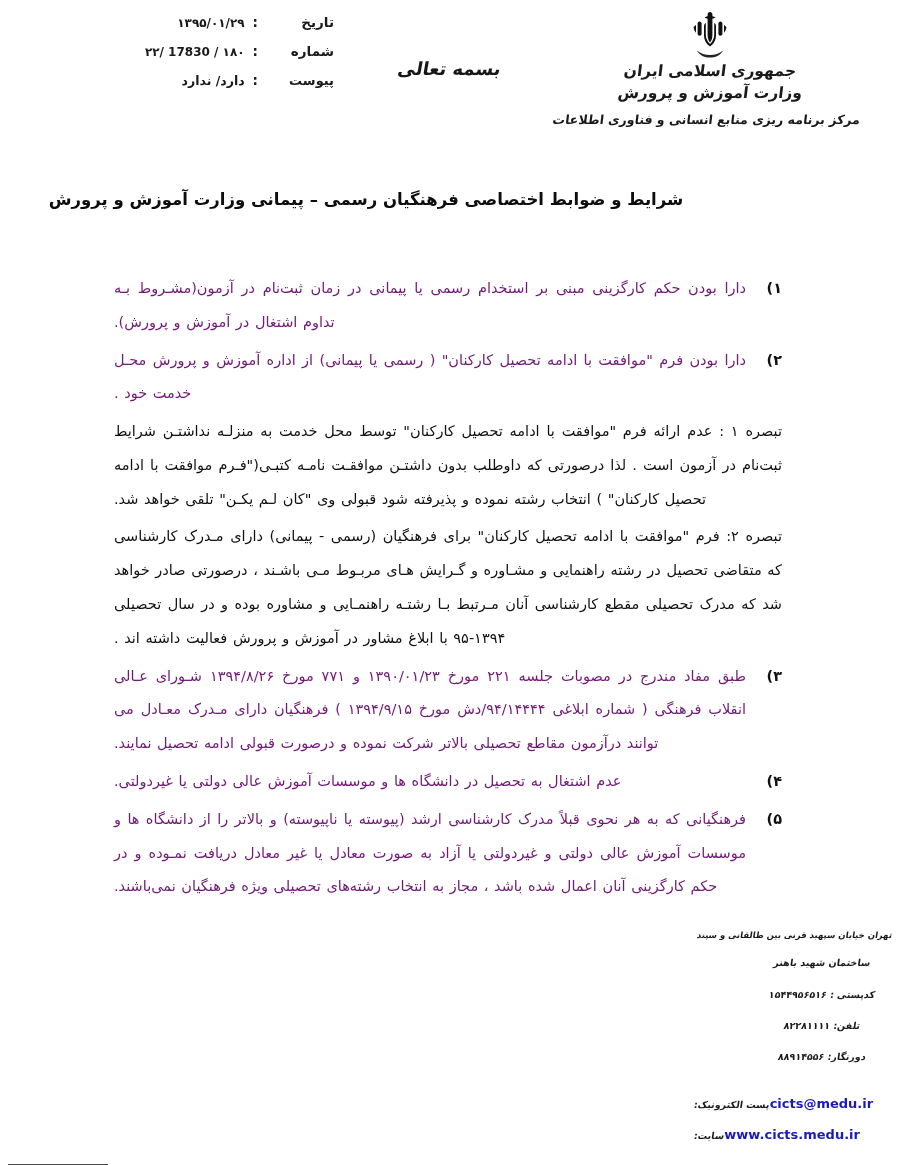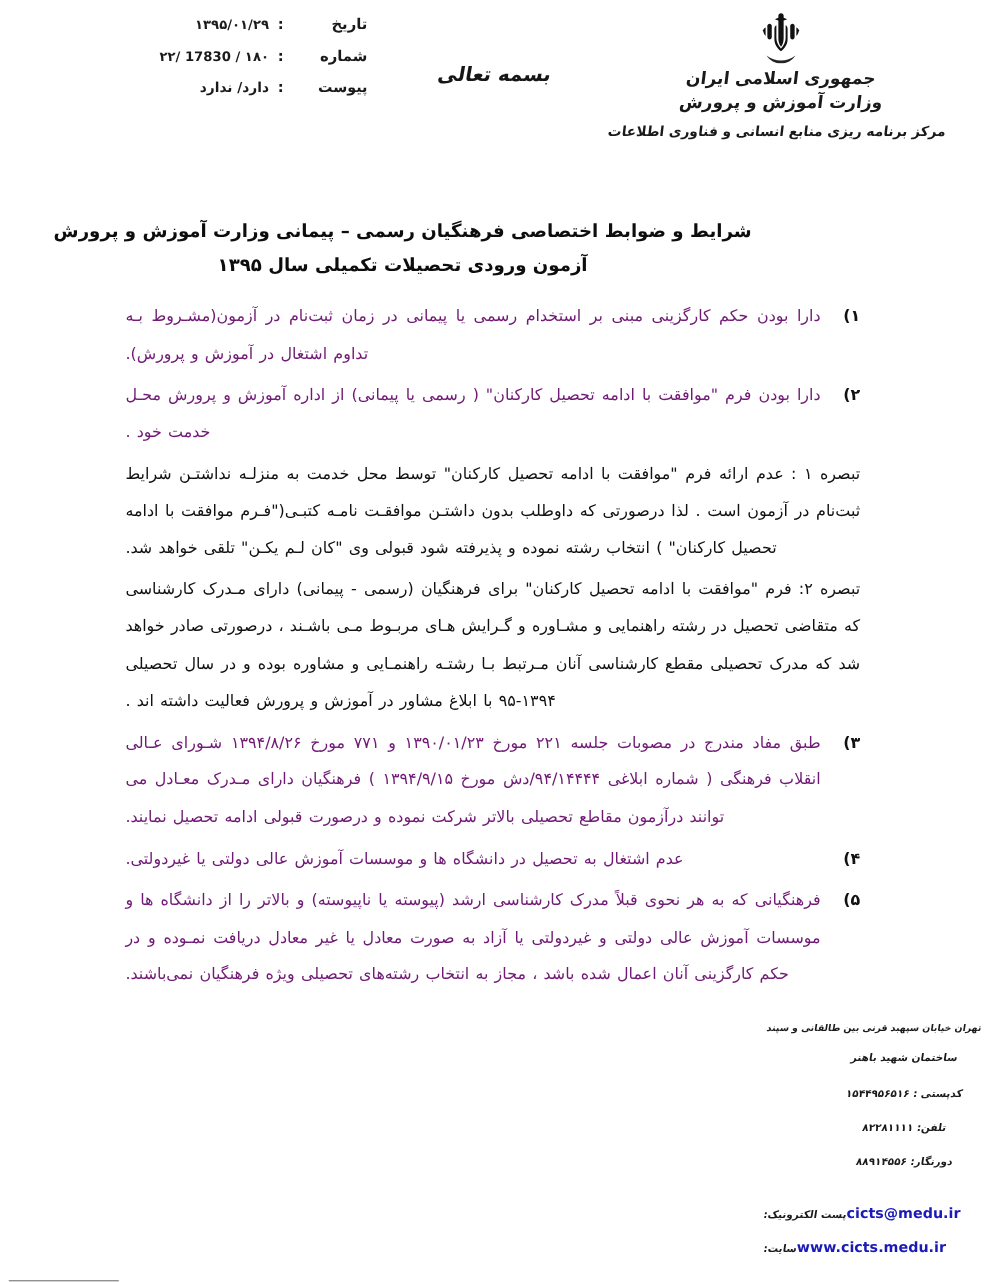--- a/index.html
+++ b/index.html
@@ -100,21 +100,21 @@
     font-size: 12px;
     letter-spacing: 0.5px;
   }
   .meta-row.attach { margin-top: 7px; }
   .meta-row.attach .meta-label { min-width: 74px; font-size: 13px; }
   .meta-row.attach .meta-value { font-size: 12.5px; font-weight: bold; }
 
   
   .title-block {
     position: absolute;
-    top: 194px;
+    top: 184px;
     left: 0;
     width: 732px;
     text-align: center;
     direction: rtl;
   }
   .title-line {
     font-size: 16.5px;
     font-weight: bold;
     color: #0d0d0d;
     line-height: 1.9;
@@ -294,21 +294,20 @@
       <div class="meta-row attach">
         <span class="meta-label">پیوست</span>
         <span class="meta-colon">:</span>
         <span class="meta-value">دارد/ ندارد</span>
       </div>
     </div>
   </div>
 
   <div class="title-block">
     <div class="title-line">شرایط و ضوابط اختصاصی فرهنگیان رسمی – پیمانی وزارت آموزش و پرورش</div>
-    <div class="title-line">آزمون ورودی تحصیلات تکمیلی سال ۱۳۹۵</div>
   </div>
 
   <div class="body-block">
 
     <div class="clause">
       <div class="clause-num">۱)</div>
       <div class="clause-text">دارا بودن حکم کارگزینی مبنی بر استخدام رسمی یا پیمانی در زمان ثبت‌نام در آزمون(مشـروط بـه تداوم اشتغال در آموزش و پرورش).</div>
     </div>
 
 

